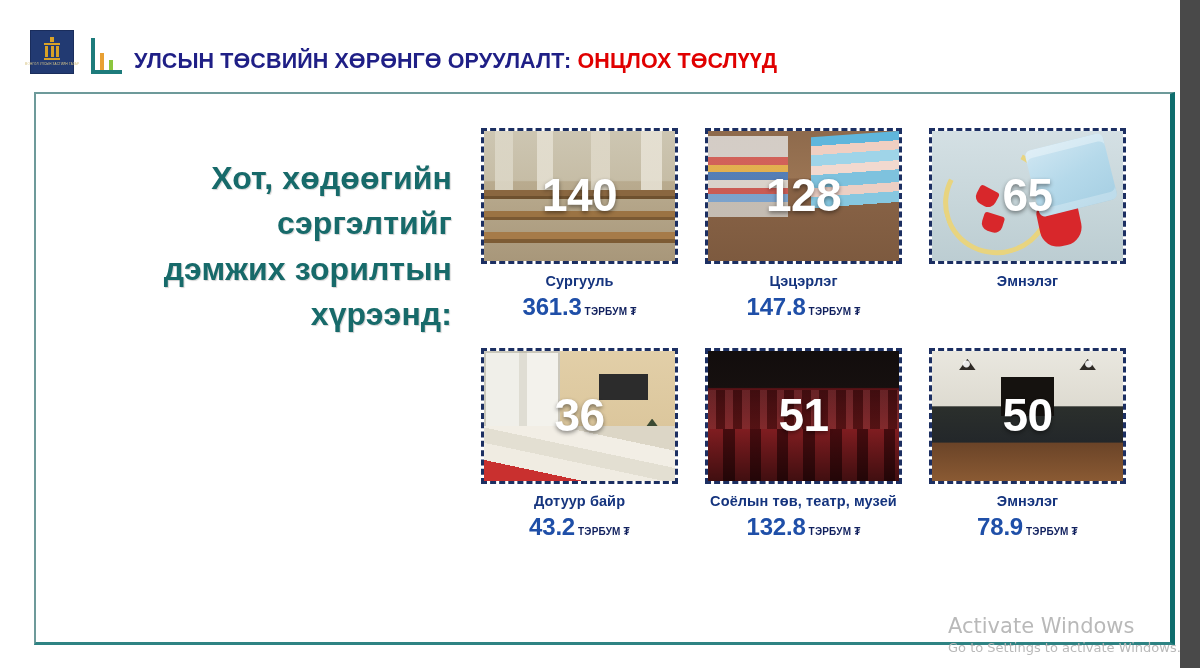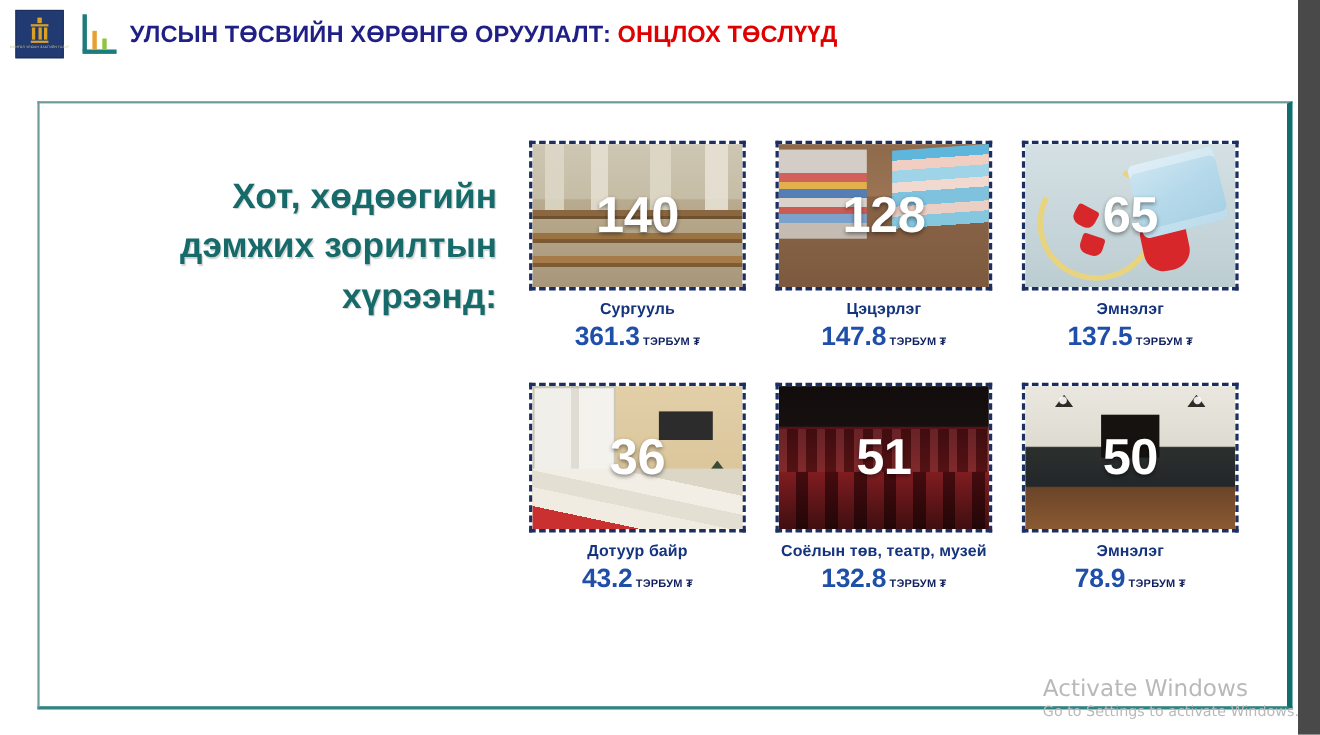--- a/index.html
+++ b/index.html
@@ -23,25 +23,26 @@
   #right-strip {
     position: absolute;
     top: 0; right: 0;
     width: 20px; height: 668px;
     background: #494949;
   }
 
   
   #header {
     position: absolute;
-    left: 0; top: 0;
+    left: 0; top: 12px;
     width: 1180px; height: 62px;
     display: flex;
-    align-items: center;
+    align-items: flex-end;
     background: #ffffff;
+    padding-left: 16px;
   }
 
   #gov-emblem {
     position: relative;
     margin-left: 14px;
     width: 44px; height: 44px;
     background: #223a72;
     border: 1px solid #1a2d5c;
     display: flex;
     flex-direction: column;
@@ -399,20 +400,21 @@
       <span class="t-main">УЛСЫН ТӨСВИЙН ХӨРӨНГӨ ОРУУЛАЛТ:</span>
       <span class="t-accent">ОНЦЛОХ ТӨСЛҮҮД</span>
     </div>
 
   </div>
 
   <div id="frame">
 
     <div id="left-heading">
       <div>Хот, хөдөөгийн</div>
+      <div>сэргэлтийг</div>
       <div>дэмжих зорилтын</div>
       <div>хүрээнд:</div>
     </div>
 
     <div id="cards">
 
       <div class="card">
         <div class="card-photo">
           <div class="photo-inner ph-school"></div>
           <div class="card-number">140</div>
@@ -437,23 +439,20 @@
       <div class="card">
         <div class="card-photo">
           <div class="photo-inner ph-hospital">
             <div class="heart-a"></div>
             <div class="heart-b"></div>
             <div class="heart-c"></div>
           </div>
           <div class="card-number">65</div>
         </div>
         <div class="card-label">Эмнэлэг</div>
-        <div class="card-amount">
-          <span class="amt-val">137.5</span><span class="amt-unit">ТЭРБУМ ₮</span>
-        </div>
       </div>
 
       <div class="card">
         <div class="card-photo">
           <div class="photo-inner ph-dorm">
             <div class="tv"></div>
             <div class="plant"></div>
           </div>
           <div class="card-number">36</div>
         </div>

